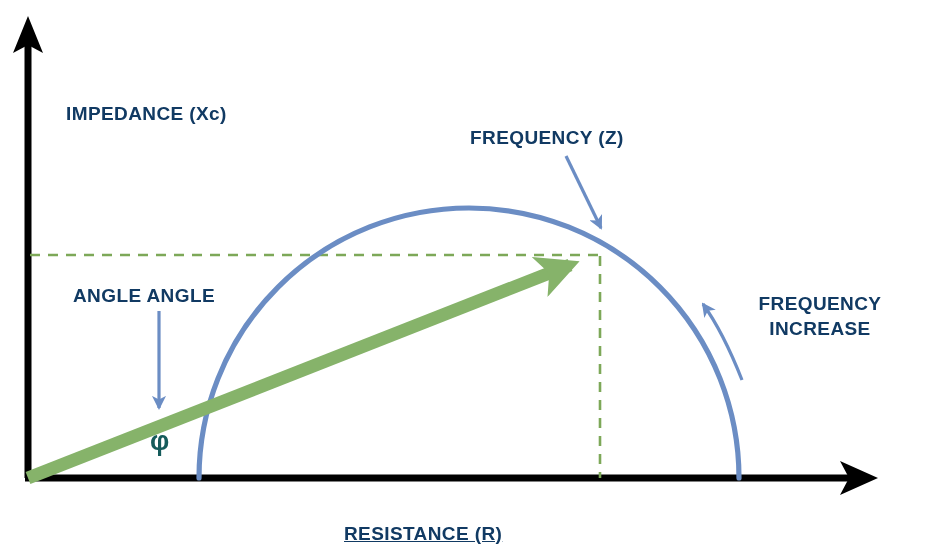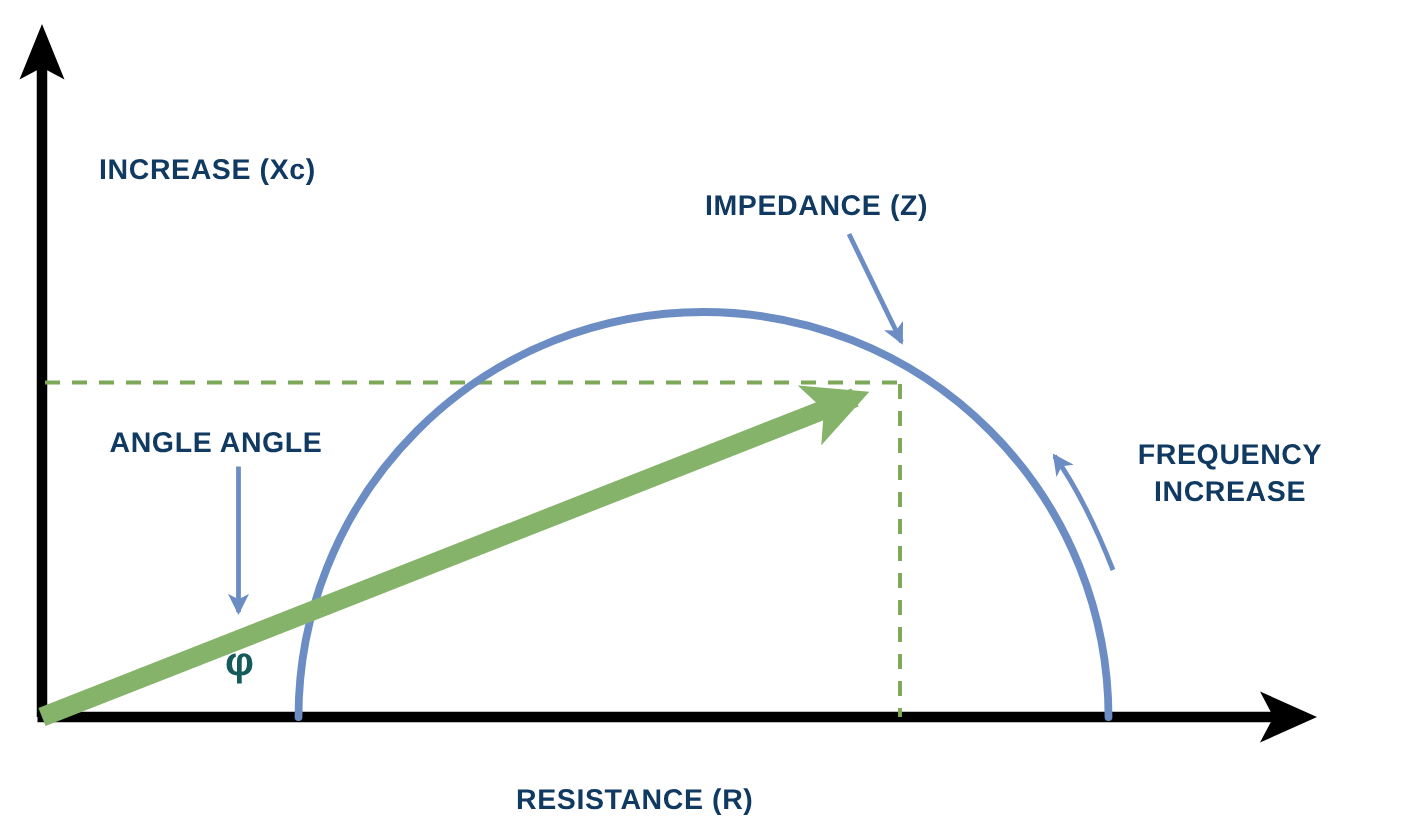--- a/index.html
+++ b/index.html
@@ -29,21 +29,21 @@
     color: #113a63;
     font-family: "Liberation Sans", sans-serif;
     font-weight: bold;
     font-size: 19px;
     letter-spacing: 0.4px;
     white-space: nowrap;
   }
   #label-reactance { left: 66px;  top: 103px; }
   #label-impedance { left: 470px; top: 127px; }
   #label-phase-angle { left: 73px; top: 285px; }
-  #label-resistance { left: 344px; top: 523px; }
+  #label-resistance { left: 344px; top: 523px; text-decoration: underline; }
   #label-frequency {
     left: 745px;
     top: 270px;
     text-align: center;
     line-height: 25px;
     white-space: normal;
     width: 150px;
     margin-top: 21px;
   }
   #label-phi {
@@ -89,23 +89,23 @@
 
     <line x1="28" y1="478" x2="570" y2="265" stroke="#86b36a" stroke-width="13" stroke-linecap="butt" marker-end="url(#mk-green)"></line>
 
     <line x1="566" y1="156" x2="601" y2="228" stroke="#6b8dc4" stroke-width="3.2" marker-end="url(#mk-annot)"></line>
 
     <line x1="159" y1="311" x2="159" y2="408" stroke="#6b8dc4" stroke-width="3.2" marker-end="url(#mk-annot)"></line>
 
     <path d="M 742 380 C 731 352 718 325 703 304" fill="none" stroke="#6b8dc4" stroke-width="3.2" marker-end="url(#mk-annot)"></path>
   </svg>
 
-  <div class="lbl" id="label-reactance">INCREASE (Xc)</div>
+  <div class="lbl" id="label-reactance">IMPEDANCE (Xc)</div>
 
-  <div class="lbl" id="label-impedance">IMPEDANCE (Z)</div>
+  <div class="lbl" id="label-impedance">FREQUENCY (Z)</div>
 
   <div class="lbl" id="label-phase-angle">ANGLE ANGLE</div>
 
   <div class="lbl" id="label-frequency">FREQUENCY INCREASE</div>
 
   <div class="lbl" id="label-resistance">RESISTANCE (R)</div>
 
   <div id="label-phi">φ</div>
 
 </div>

